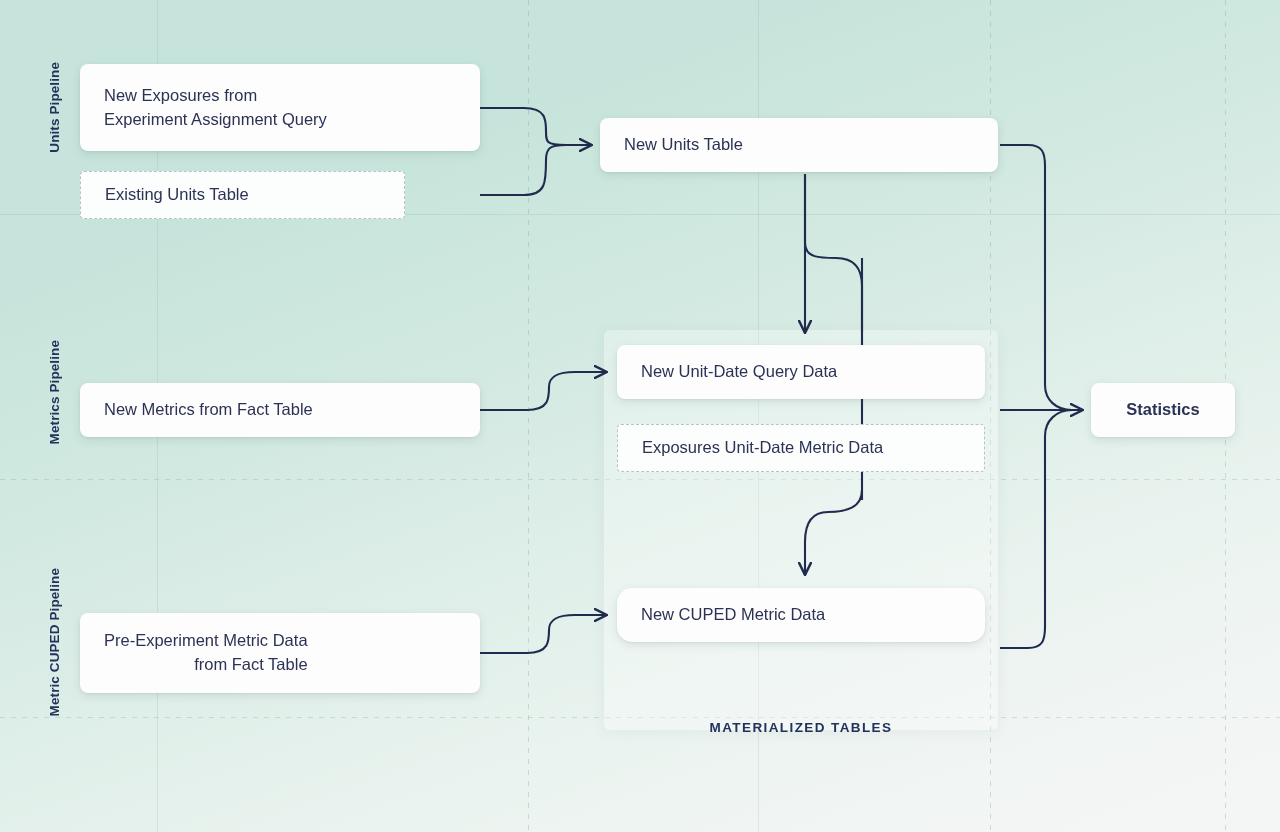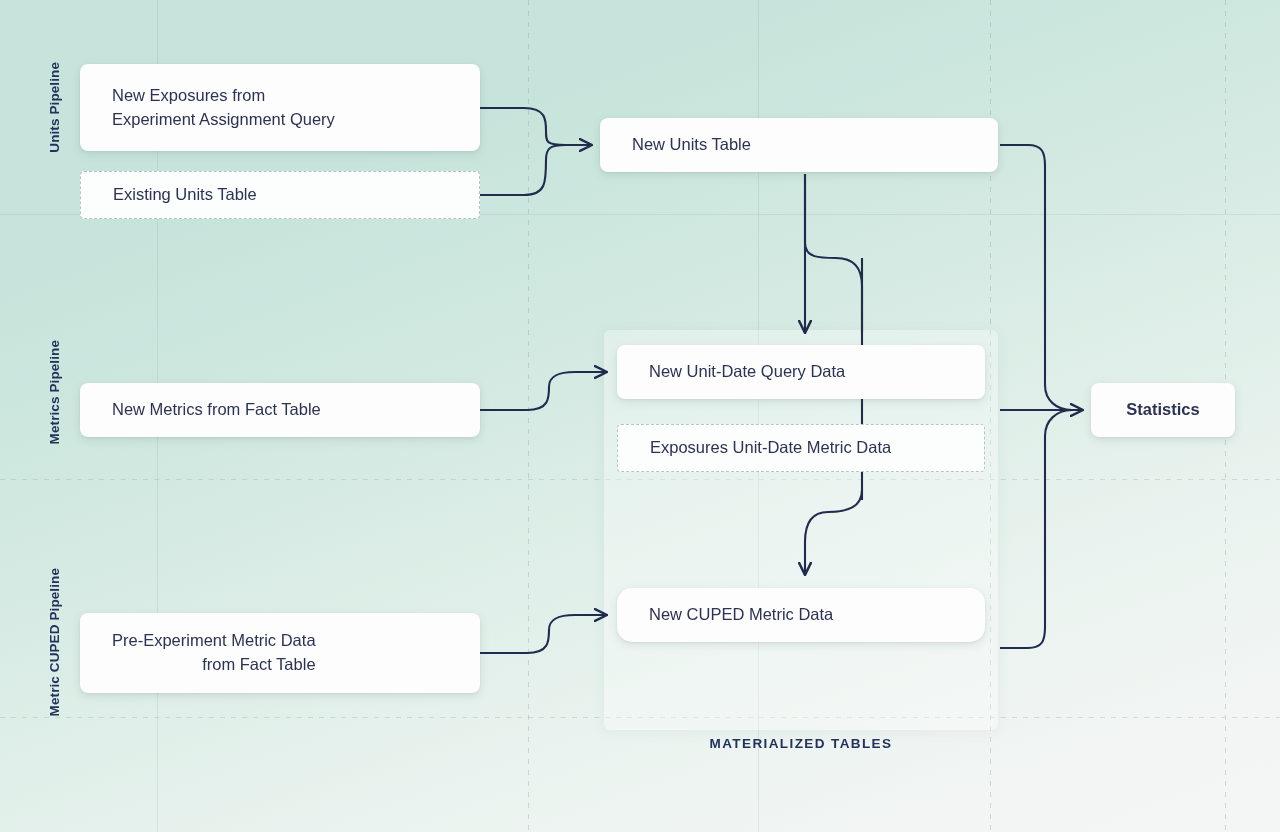--- a/index.html
+++ b/index.html
@@ -55,21 +55,21 @@
     white-space: nowrap;
   }
 
   
   .card {
     position: absolute;
     background: #fdfdfd;
     border-radius: 8px;
     display: flex;
     align-items: center;
-    padding-left: 32px;
+    padding-left: 24px;
     padding-right: 16px;
     font-size: 16.5px;
     color: #2b3254;
     line-height: 1.45;
     box-shadow: 0 3px 10px rgba(60,90,85,0.13), 0 1px 2px rgba(60,90,85,0.08);
     z-index: 5;
   }
   .card.dashed {
     background: #fcfdfd;
     border: 1.6px dashed #b9c2c6;
@@ -84,21 +84,21 @@
     position: absolute;
     left: 604px; top: 330px;
     width: 394px; height: 400px;
     background: rgba(255,255,255,0.30);
     border-radius: 6px;
     box-shadow: 0 2px 14px rgba(90,120,115,0.08);
     z-index: 2;
   }
   #mat-caption {
     position: absolute;
-    left: 604px; top: 736px; width: 394px;
+    left: 604px; top: 720px; width: 394px;
     text-align: center;
     font-size: 13.5px;
     font-weight: bold;
     letter-spacing: 1.4px;
     color: #22325c;
     z-index: 6;
   }
 
   svg.conn { position: absolute; inset: 0; width: 1280px; height: 832px; }
   svg#conn-back  { z-index: 3; }
@@ -130,21 +130,21 @@
 
   <div class="lane-label" style="left:47px; top:62px;">Units Pipeline</div>
   <div class="lane-label" style="left:47px; top:340px;">Metrics Pipeline</div>
   <div class="lane-label" style="left:47px; top:568px;">Metric CUPED Pipeline</div>
 
   <div class="card" style="left:80px; top:64px; width:400px; height:87px;">
     <span class="txt">New Exposures from
 Experiment Assignment Query</span>
   </div>
 
-  <div class="card dashed" style="left:80px; top:171px; width:400px; height:48px;">
+  <div class="card dashed" style="left:80px; top:171px; width:325px; height:48px;">
     <span class="txt">Existing Units Table</span>
   </div>
 
   <div class="card" style="left:80px; top:383px; width:400px; height:54px;">
     <span class="txt">New Metrics from Fact Table</span>
   </div>
 
   <div class="card" style="left:80px; top:613px; width:400px; height:80px;text-align:right;">
     <span class="txt">Pre-Experiment Metric Data
 from Fact Table</span>

